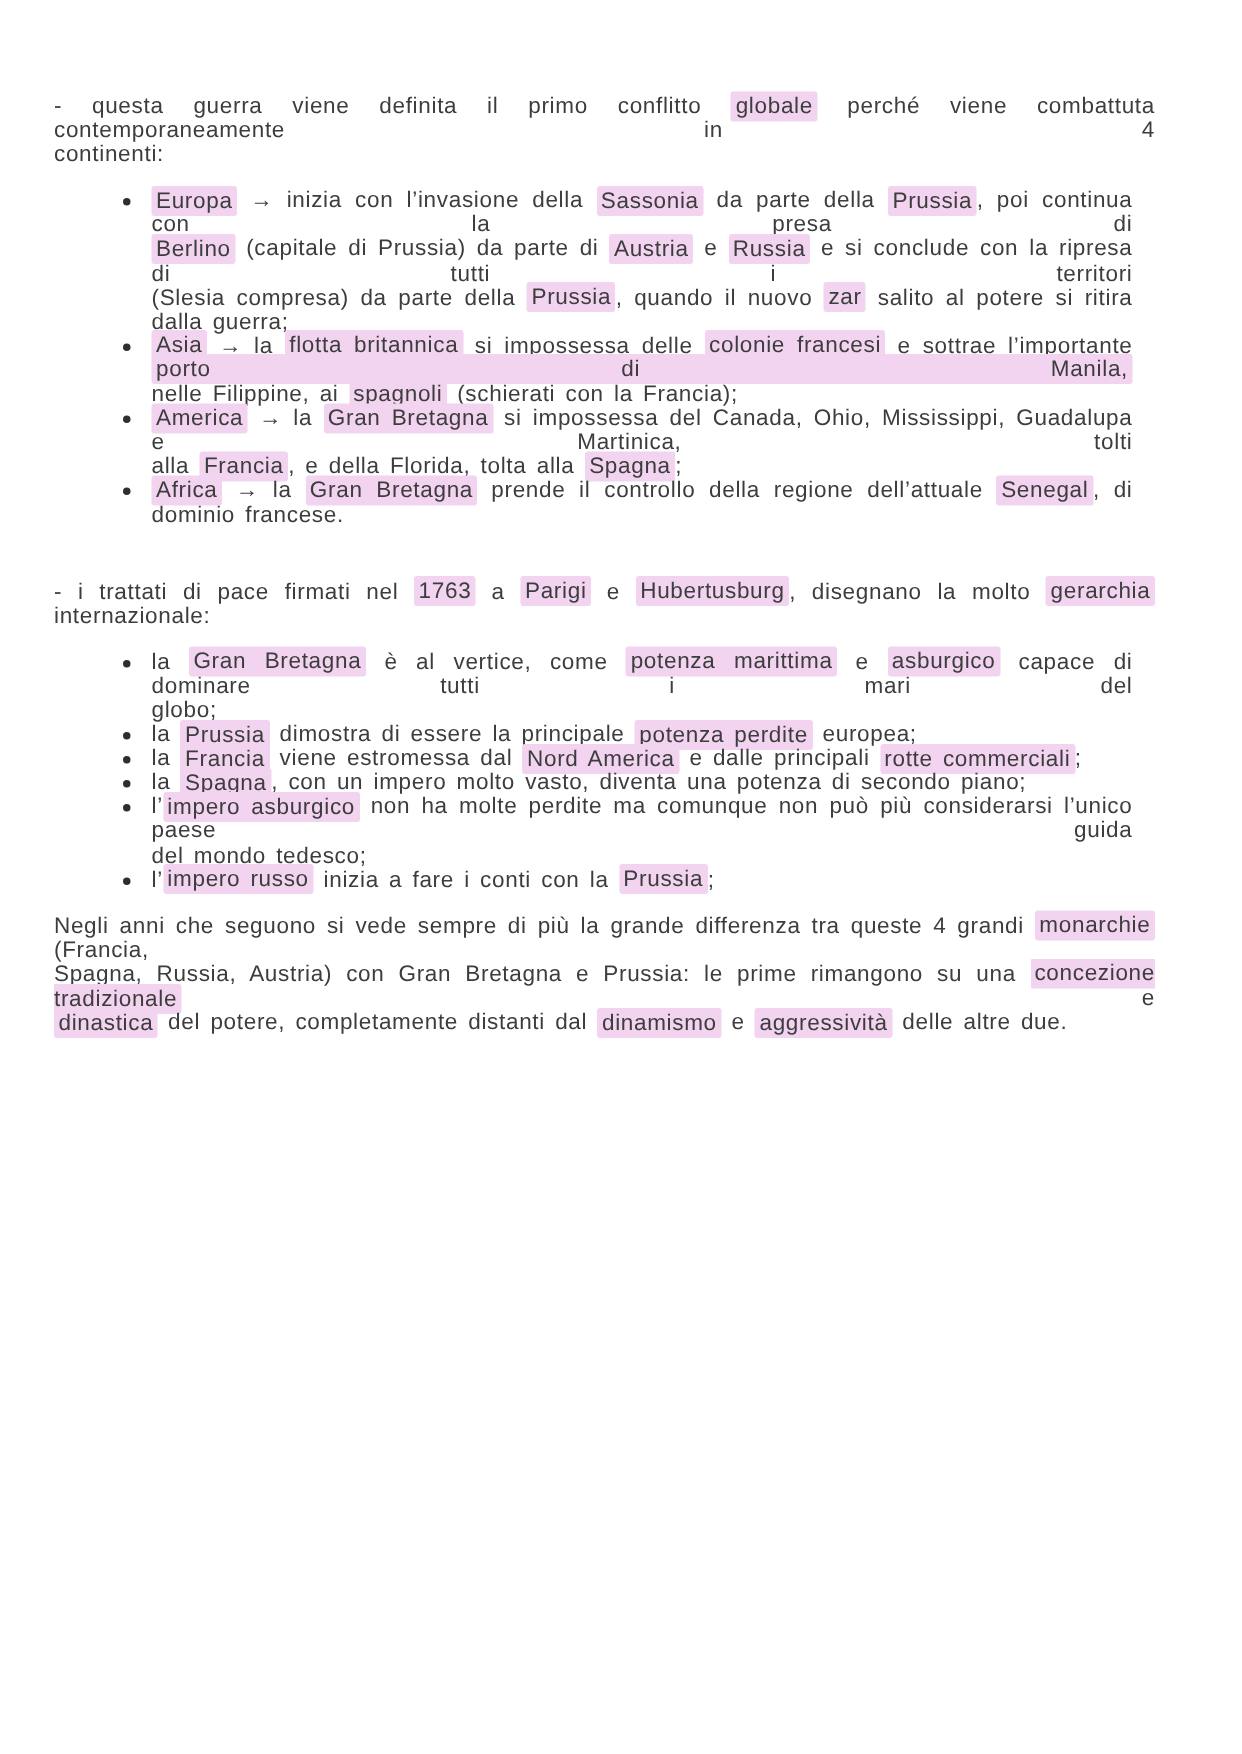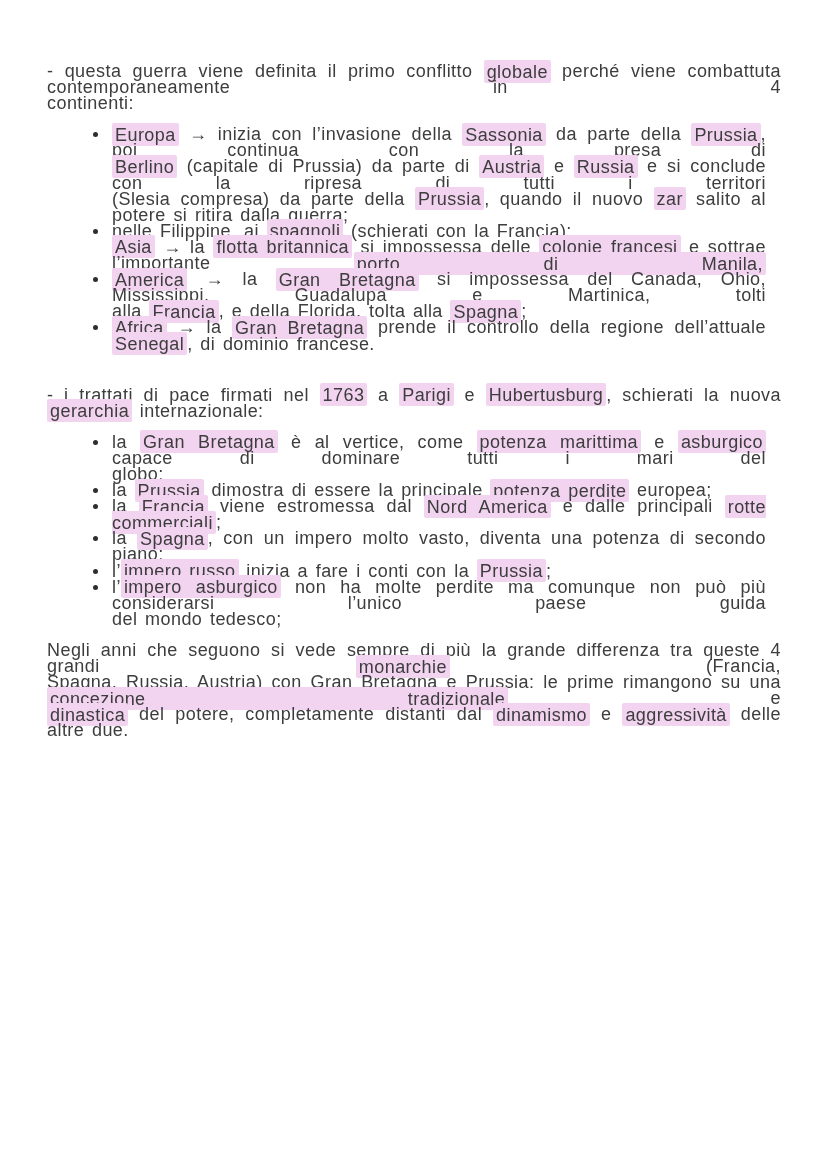--- a/index.html
+++ b/index.html
@@ -10,24 +10,24 @@
   .page {
     position: relative;
     width: 828px;
     height: 1169px;
     background: var(--page-bg, #ffffff);
     font-family: "Liberation Sans", sans-serif;
     overflow: hidden;
   }
   .content {
     position: absolute;
-    left: 47px;
+    left: 36px;
     top: 63px;
     width: 734px;
-    font-size: 18px;
+    font-size: 15px;
     line-height: 16.1px;
     color: var(--text, #3d3d3d);
     letter-spacing: 0.45px;
     word-spacing: 2.2px;
   }
   .line {
     text-align: justify;
     text-align-last: justify;
   }
   .line.end {
@@ -68,41 +68,41 @@
           <span class="bullet-dot"></span>
           <div class="bullet-text">
             <div class="line"><span class="hl">Europa</span><span> → inizia con l’invasione della </span><span class="hl">Sassonia</span><span> da parte della </span><span class="hl">Prussia</span><span>, poi continua con la presa di</span></div>
             <div class="line"><span class="hl">Berlino</span><span> (capitale di Prussia) da parte di </span><span class="hl">Austria</span><span> e </span><span class="hl">Russia</span><span> e si conclude con la ripresa di tutti i territori</span></div>
             <div class="line end"><span>(Slesia compresa) da parte della </span><span class="hl">Prussia</span><span>, quando il nuovo </span><span class="hl">zar</span><span> salito al potere si ritira dalla guerra;</span></div>
           </div>
         </div>
         <div class="bullet-item">
           <span class="bullet-dot"></span>
           <div class="bullet-text">
+            <div class="line"><span class="hl">Asia</span><span> → la </span><span class="hl">flotta britannica</span><span> si impossessa delle </span><span class="hl">colonie francesi</span><span> e sottrae l’importante </span><span class="hl">porto di Manila,</span></div>
             <div class="line end"><span>nelle Filippine, ai </span><span class="hl">spagnoli</span><span> (schierati con la Francia);</span></div>
-            <div class="line"><span class="hl">Asia</span><span> → la </span><span class="hl">flotta britannica</span><span> si impossessa delle </span><span class="hl">colonie francesi</span><span> e sottrae l’importante </span><span class="hl">porto di Manila,</span></div>
           </div>
         </div>
         <div class="bullet-item">
           <span class="bullet-dot"></span>
           <div class="bullet-text">
             <div class="line"><span class="hl">America</span><span> → la </span><span class="hl">Gran Bretagna</span><span> si impossessa del Canada, Ohio, Mississippi, Guadalupa e Martinica, tolti</span></div>
             <div class="line end"><span>alla </span><span class="hl">Francia</span><span>, e della Florida, tolta alla </span><span class="hl">Spagna</span><span>;</span></div>
           </div>
         </div>
         <div class="bullet-item">
           <span class="bullet-dot"></span>
           <div class="bullet-text">
             <div class="line end"><span class="hl">Africa</span><span> → la </span><span class="hl">Gran Bretagna</span><span> prende il controllo della regione dell’attuale </span><span class="hl">Senegal</span><span>, di dominio francese.</span></div>
           </div>
         </div>
       </div>
       <div class="spacer"></div>
       <div class="paragraph">
-        <div class="line end"><span>- i trattati di pace firmati nel </span><span class="hl">1763</span><span> a </span><span class="hl">Parigi</span><span> e </span><span class="hl">Hubertusburg</span><span>, schierati la nuova </span><span class="hl">gerarchia</span><span> internazionale:</span></div>
+        <div class="line end"><span>- i trattati di pace firmati nel </span><span class="hl">1763</span><span> a </span><span class="hl">Parigi</span><span> e </span><span class="hl">Hubertusburg</span><span>, disegnano la molto </span><span class="hl">gerarchia</span><span> internazionale:</span></div>
       </div>
       <div class="bullet-list">
         <div class="bullet-item">
           <span class="bullet-dot"></span>
           <div class="bullet-text">
             <div class="line"><span>la </span><span class="hl">Gran Bretagna</span><span> è al vertice, come </span><span class="hl">potenza marittima</span><span> e </span><span class="hl">asburgico</span><span> capace di dominare tutti i mari del</span></div>
             <div class="line end"><span>globo;</span></div>
           </div>
         </div>
         <div class="bullet-item">
@@ -119,28 +119,28 @@
         </div>
         <div class="bullet-item">
           <span class="bullet-dot"></span>
           <div class="bullet-text">
             <div class="line end"><span>la </span><span class="hl">Spagna</span><span>, con un impero molto vasto, diventa una potenza di secondo piano;</span></div>
           </div>
         </div>
         <div class="bullet-item">
           <span class="bullet-dot"></span>
           <div class="bullet-text">
-            <div class="line end"><span>l’</span><span class="hl">impero russo</span><span> inizia a fare i conti con la </span><span class="hl">Prussia</span><span>;</span></div>
+            <div class="line"><span>l’</span><span class="hl">impero asburgico</span><span> non ha molte perdite ma comunque non può più considerarsi l’unico paese guida</span></div>
+            <div class="line end"><span>del mondo tedesco;</span></div>
           </div>
         </div>
         <div class="bullet-item">
           <span class="bullet-dot"></span>
           <div class="bullet-text">
-            <div class="line"><span>l’</span><span class="hl">impero asburgico</span><span> non ha molte perdite ma comunque non può più considerarsi l’unico paese guida</span></div>
-            <div class="line end"><span>del mondo tedesco;</span></div>
+            <div class="line end"><span>l’</span><span class="hl">impero russo</span><span> inizia a fare i conti con la </span><span class="hl">Prussia</span><span>;</span></div>
           </div>
         </div>
       </div>
       <div class="paragraph">
         <div class="line"><span>Negli anni che seguono si vede sempre di più la grande differenza tra queste 4 grandi </span><span class="hl">monarchie</span><span> (Francia,</span></div>
         <div class="line"><span>Spagna, Russia, Austria) con Gran Bretagna e Prussia: le prime rimangono su una </span><span class="hl">concezione tradizionale</span><span> e</span></div>
         <div class="line end"><span class="hl">dinastica</span><span> del potere, completamente distanti dal </span><span class="hl">dinamismo</span><span> e </span><span class="hl">aggressività</span><span> delle altre due.</span></div>
       </div>
     </div>
 </div>

